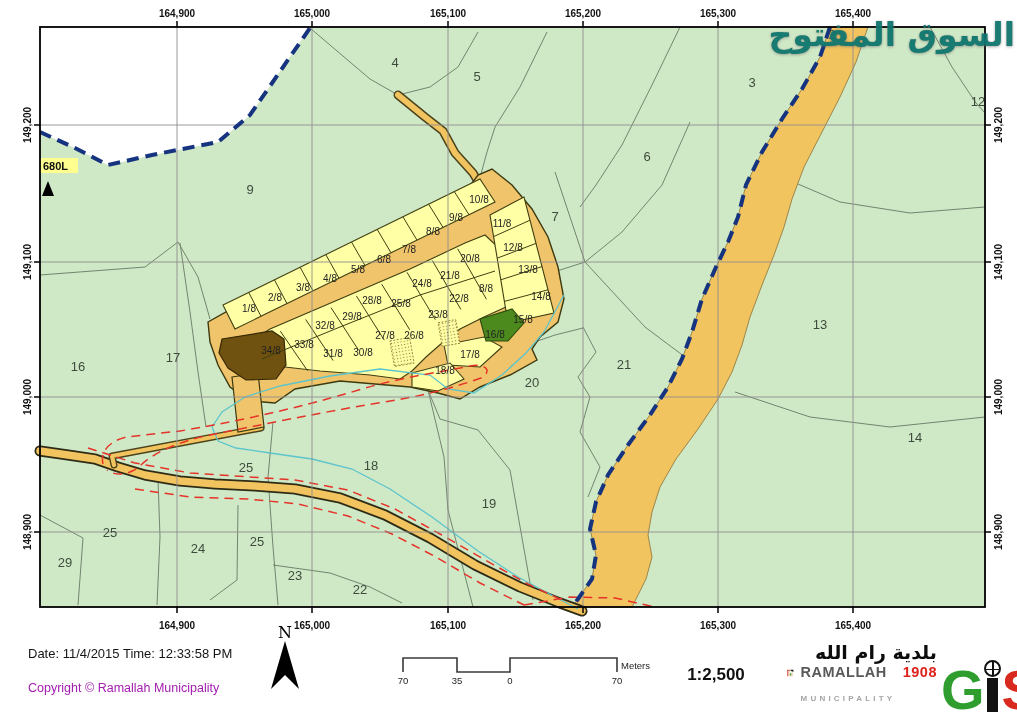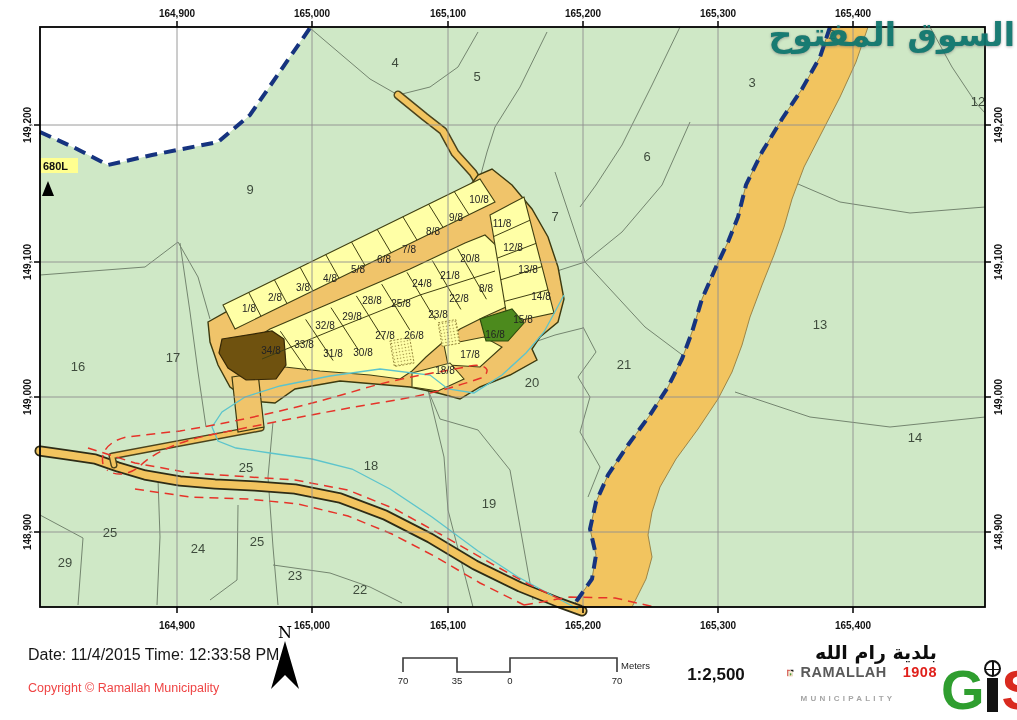--- a/index.html
+++ b/index.html
@@ -19,22 +19,22 @@
 
   
   .wm{position:absolute;top:18px;right:2px;text-align:right;color:#0f766e;pointer-events:none;}
   .wm-ar{font-family:"DejaVu Sans",sans-serif;font-size:33px;font-weight:bold;line-height:1.05;
          opacity:.95;text-shadow:0 1px 3px rgba(110,110,110,.55),0 0 1px rgba(120,120,120,.5);}
   .wm-en{font-size:27px;font-weight:bold;letter-spacing:1px;opacity:.9;margin-top:-2px;
          text-shadow:0 1px 3px rgba(110,110,110,.55);}
   .wm-tld{font-size:13px;opacity:.85;}
 
   
-  .f-date{position:absolute;left:28px;top:646px;font-size:16px;color:#161616;}
-  .f-copy{position:absolute;left:28px;top:681px;font-size:12.5px;color:#ef4444;}
+  .f-date{position:absolute;left:28px;top:646px;font-size:13px;color:#161616;}
+  .f-copy{position:absolute;left:28px;top:681px;font-size:12.5px;color:#a21caf;}
 
   
   .logo-ram{position:absolute;left:787px;top:633px;width:150px;height:80px;display:flex;gap:7px;align-items:center;}
   .ram-text{display:flex;flex-direction:column;align-items:flex-start;justify-content:center;}
   .ram-ar{font-family:"DejaVu Sans",sans-serif;font-size:19px;font-weight:bold;color:#0d0d0d;line-height:1;
           align-self:flex-end;margin-bottom:3px;}
   .ram-en{font-size:14.5px;font-weight:bold;color:#5a5a5a;letter-spacing:.5px;line-height:1;}
   .ram-en b{color:#e0201b;margin-left:16px;}
   .ram-sub{font-size:8px;letter-spacing:3.2px;color:#a5a5a5;font-weight:bold;margin-top:14px;}
 

